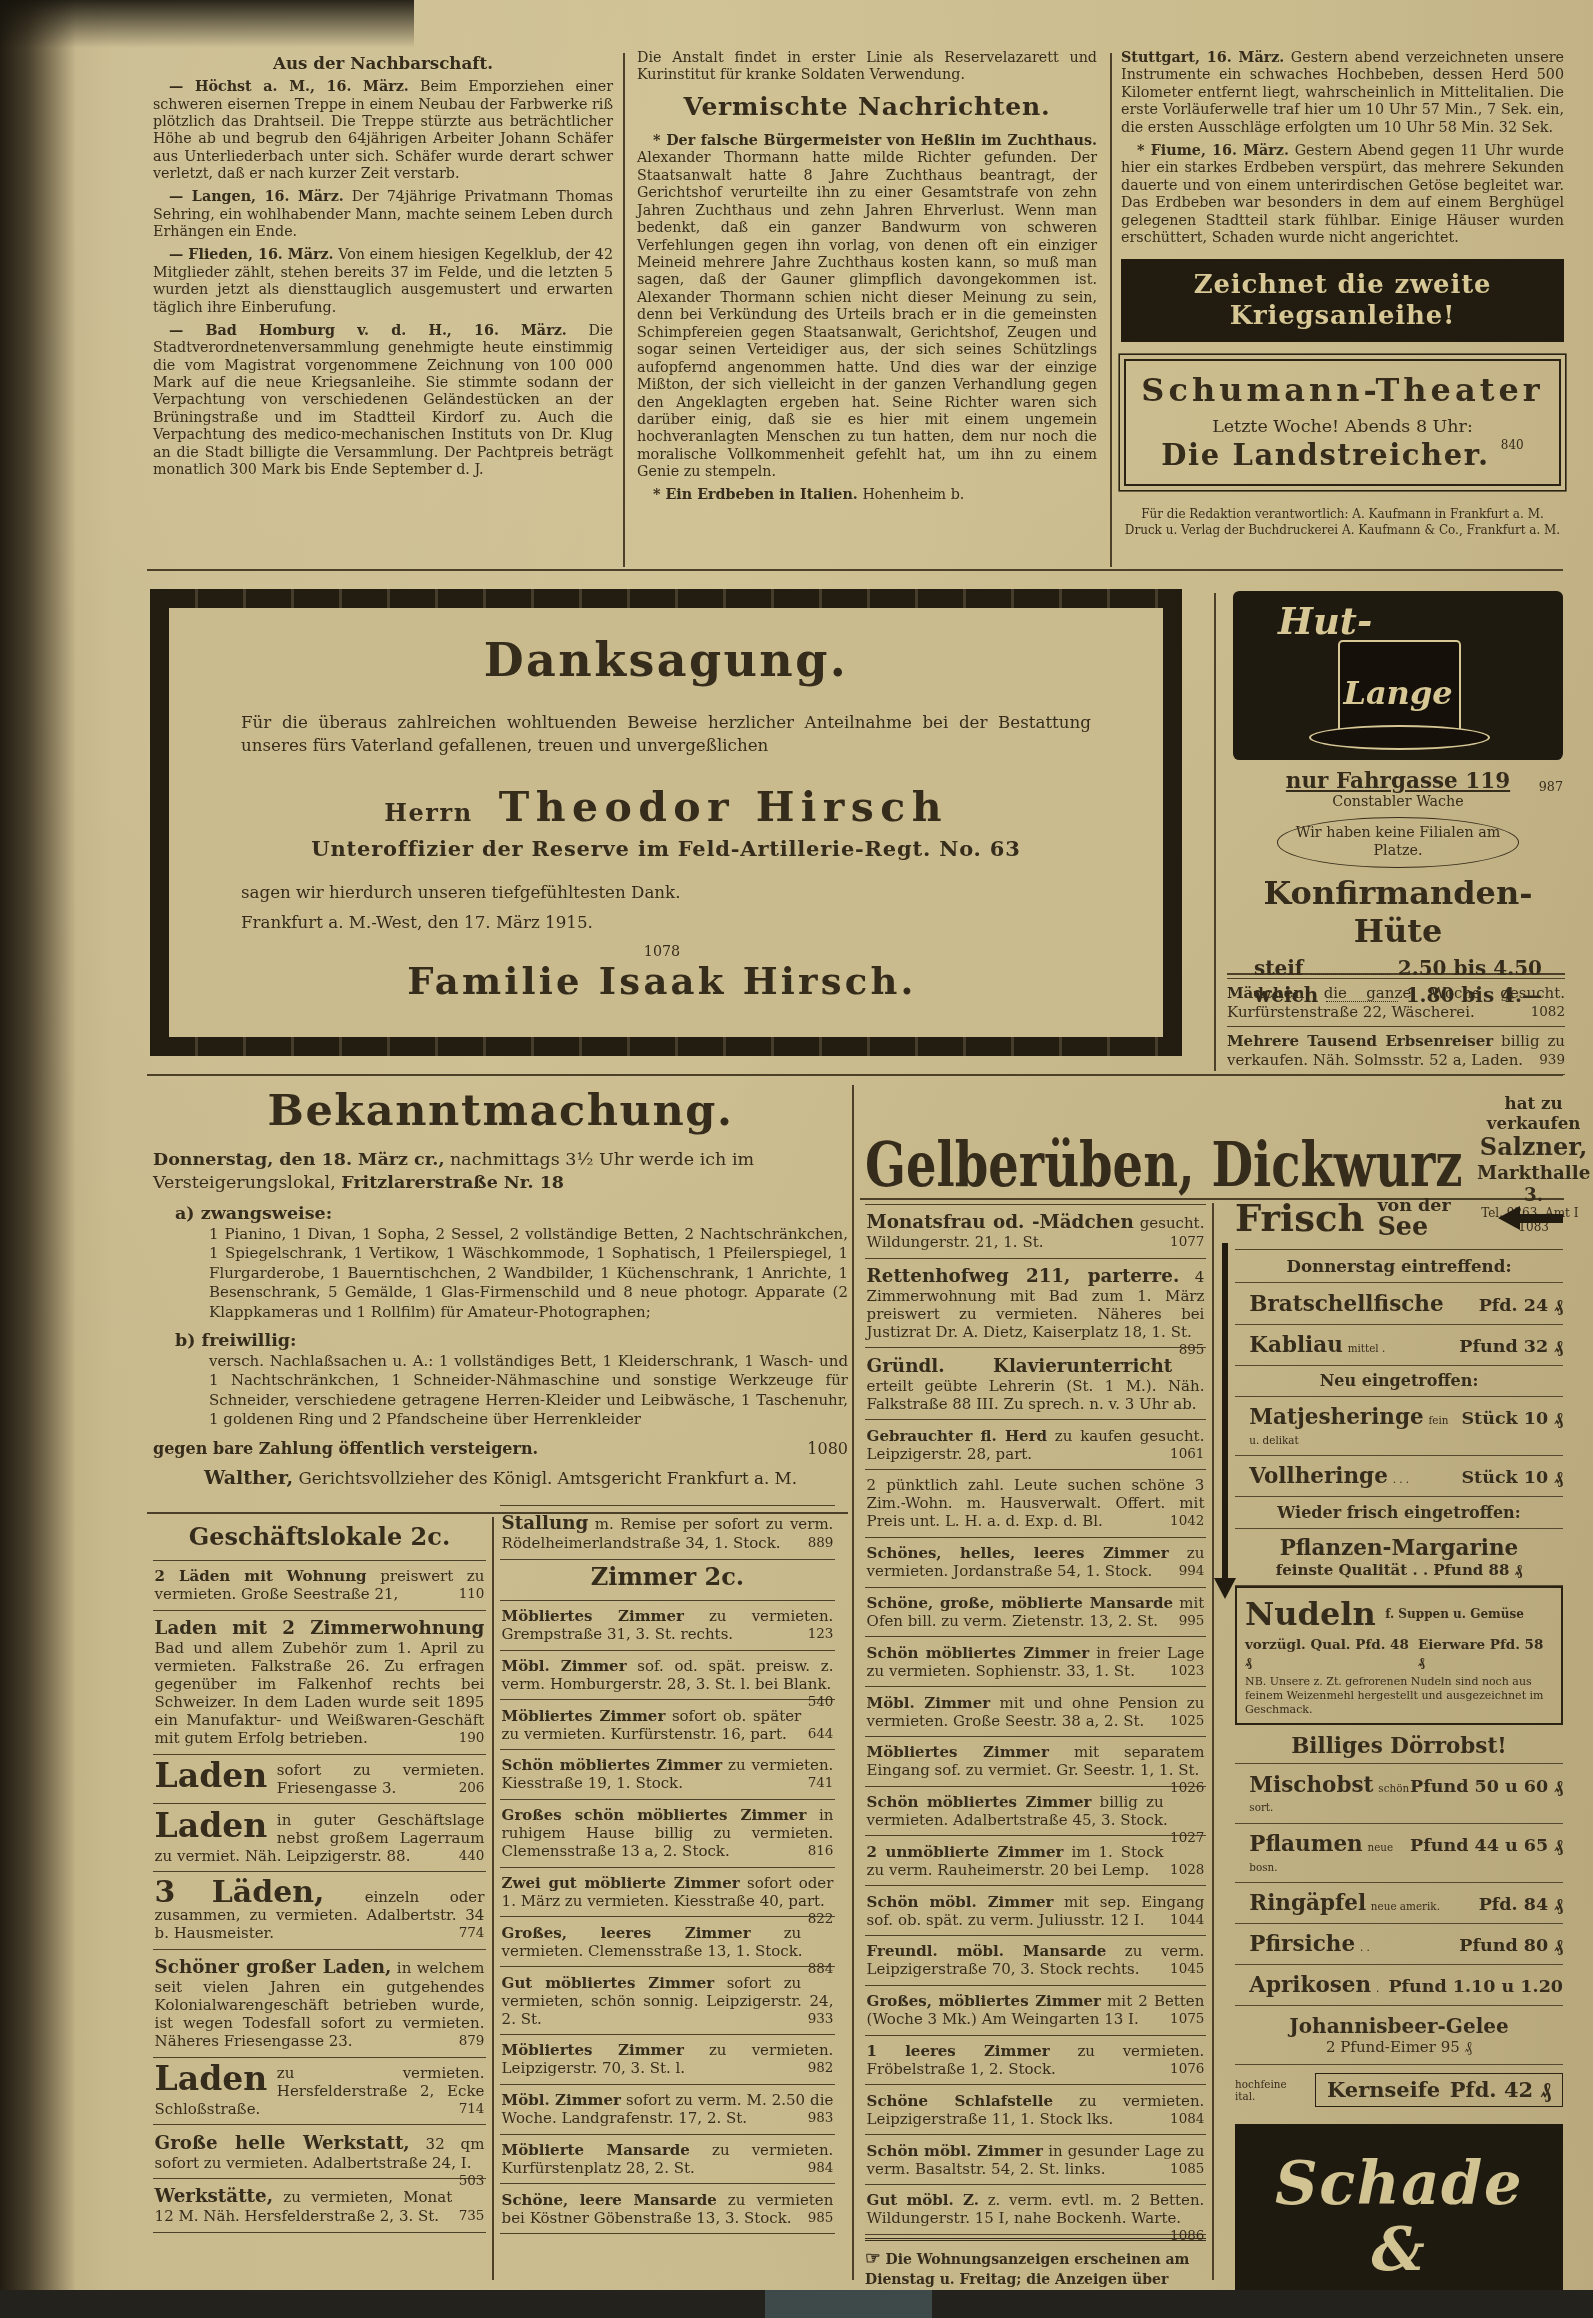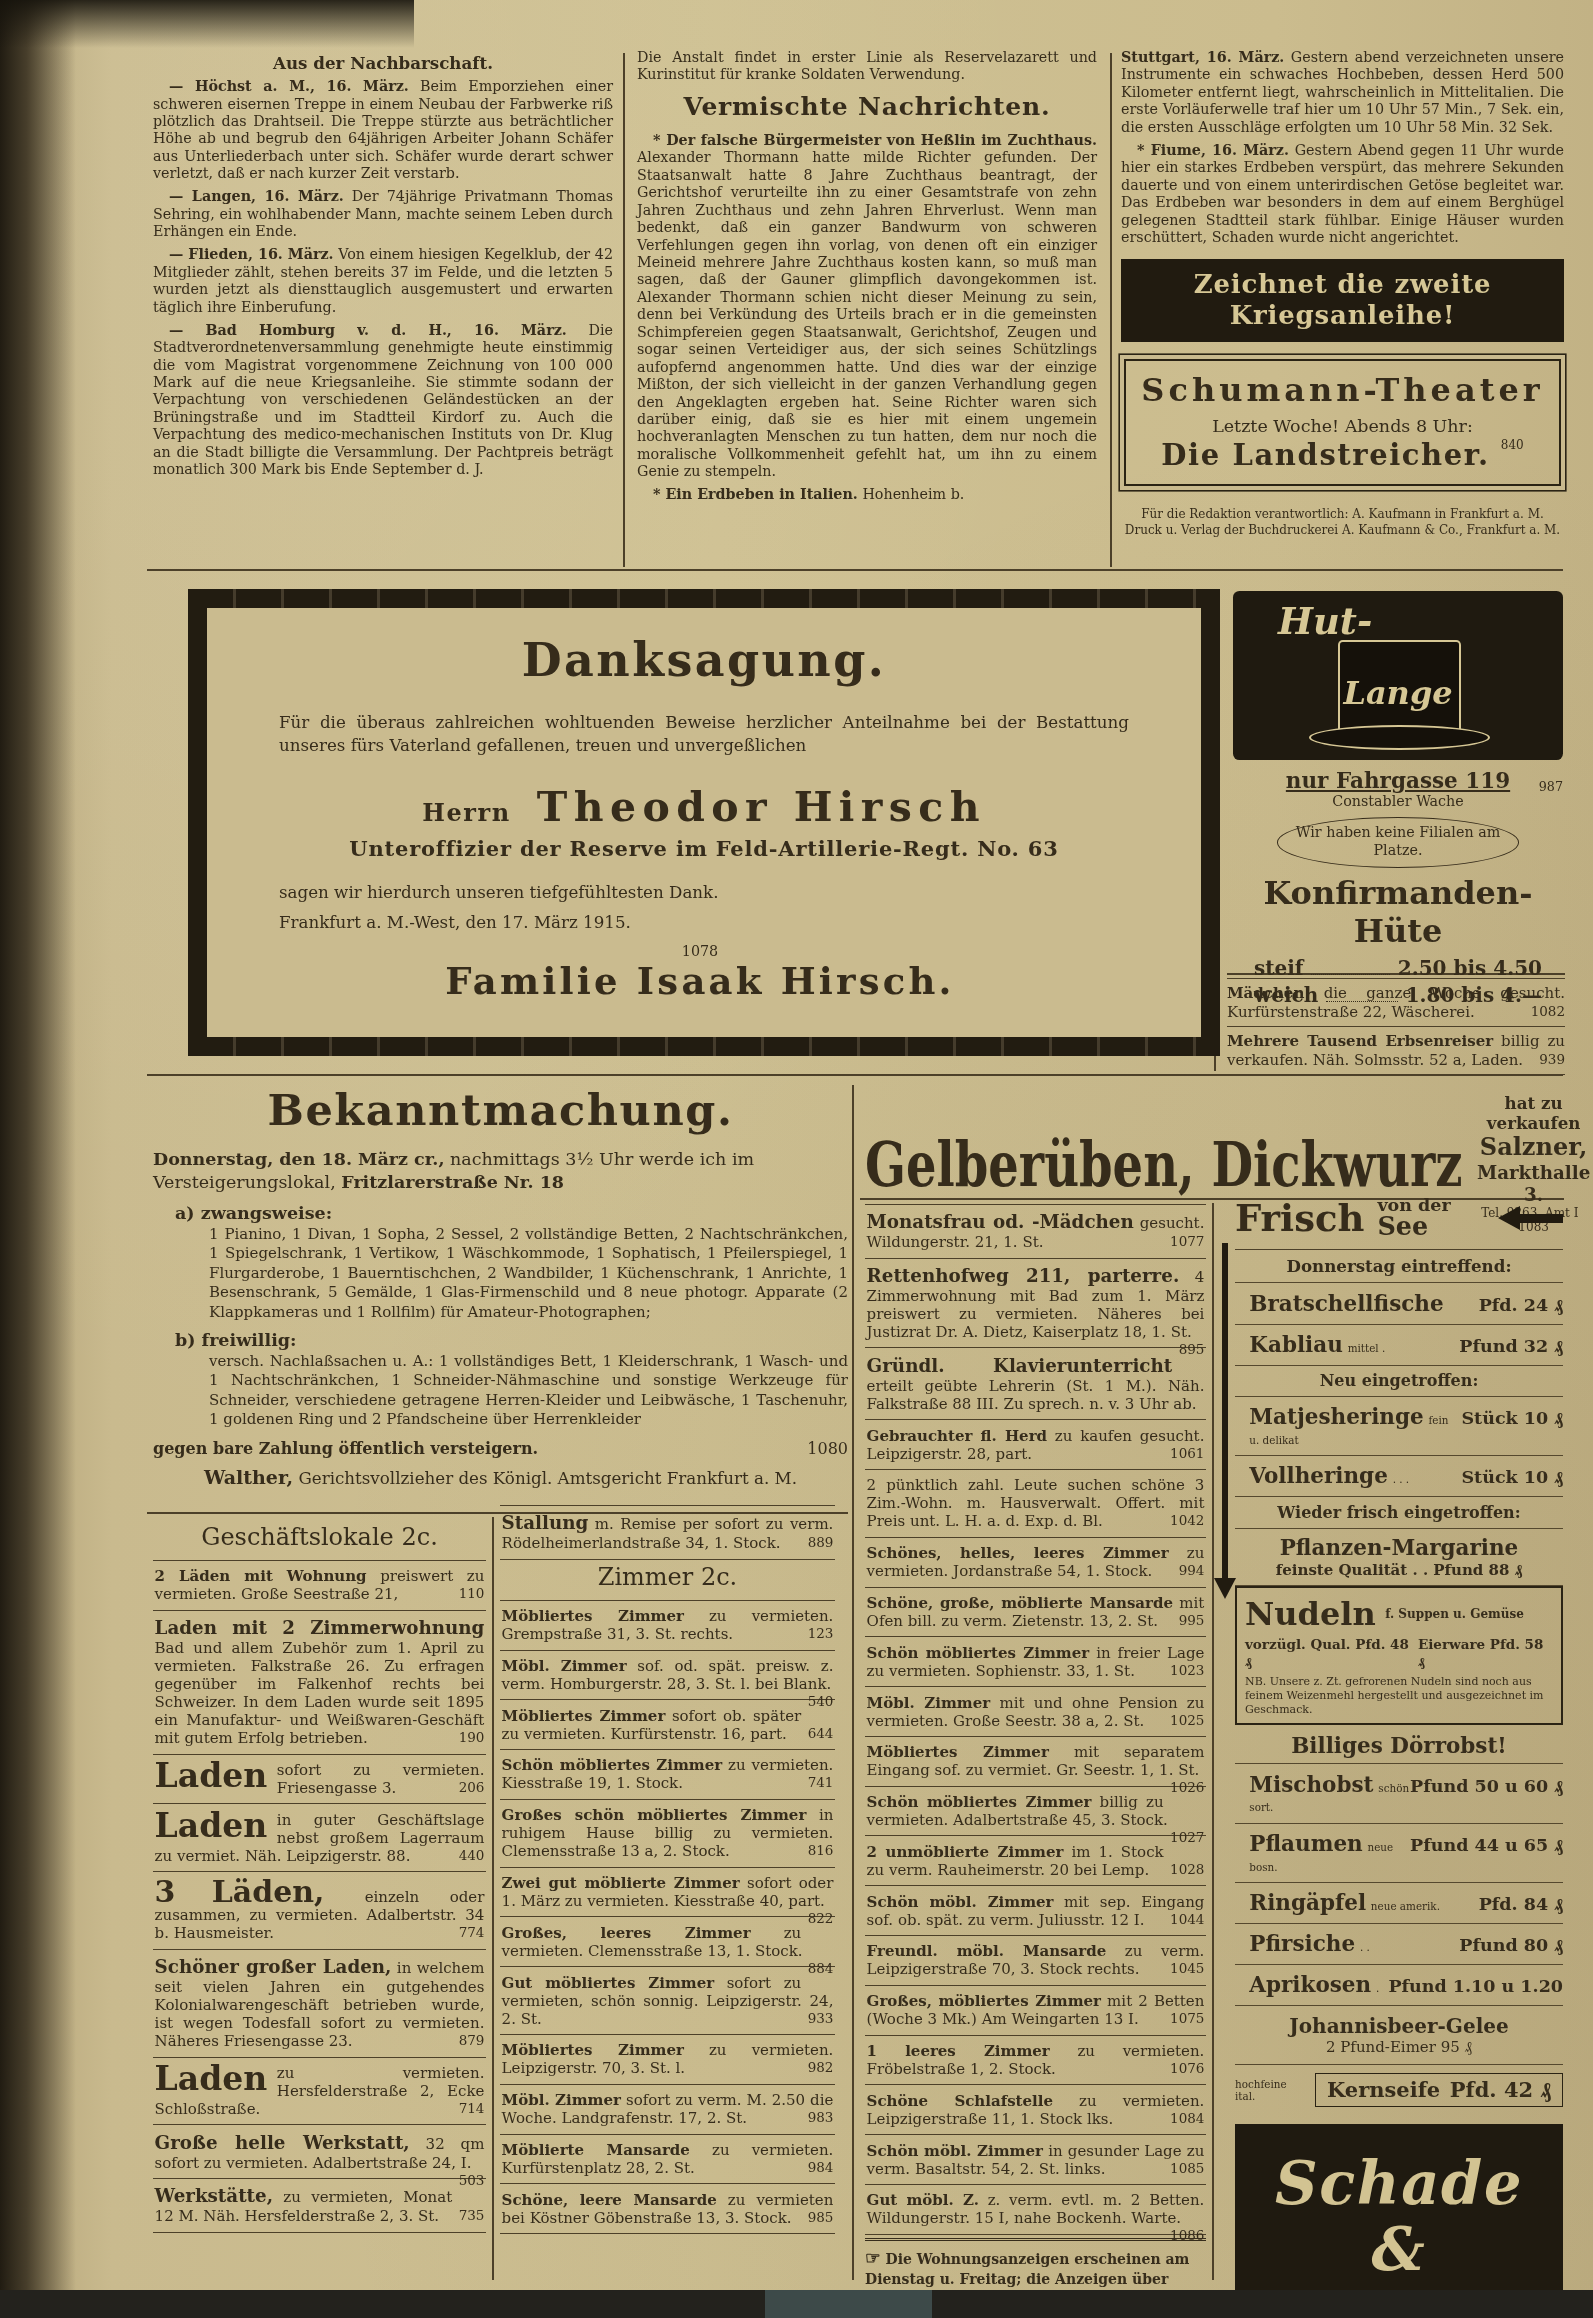--- a/index.html
+++ b/index.html
@@ -31,21 +31,21 @@
     text-align:center;padding:9.6px 6.4px 11px;margin:17.5px 3.2px 0;}
   .theater-name{font-size:32px;font-weight:bold;letter-spacing:4px;}
   .theater-line1{font-size:17.5px;margin-top:6.4px;}
   .theater-line2{font-size:29px;font-weight:bold;letter-spacing:1.6px;}
   .theater-num{font-size:12px;vertical-align:top;margin-left:11px;}
   .imprint{font-size:12px;text-align:center;line-height:1.3;margin-top:21px;}
 
   
   .dk-frame{position:absolute;left:150px;top:589px;width:1032px;height:467px;
     background:repeating-linear-gradient(90deg,#221c11 0 45px,#453c2c 45px 48px);
-    padding:19px;box-sizing:border-box;margin-left:38px;}
+    padding:19px;box-sizing:border-box;}
   .dk-inner{background:#cabb8f;width:100%;height:100%;box-sizing:border-box;padding:11px 24px 16px;}
   .dk-title{font-size:46px;font-weight:bold;text-align:center;letter-spacing:2.4px;margin:14.3px 0 24px;}
   .dk-intro{font-size:16.7px;text-align:justify;padding:0 48px;line-height:1.35;}
   .dk-nameline{text-align:center;margin:27px 0 4.8px;}
   .dk-honor{font-size:24px;font-weight:bold;letter-spacing:1.6px;margin-right:22px;}
   .dk-name{font-size:41px;font-weight:bold;letter-spacing:6.4px;}
   .dk-sub{text-align:center;font-size:21px;font-weight:bold;letter-spacing:0.8px;margin:4.8px 0 21px;}
   .dk-thanks{font-size:16.7px;padding:0 48px;}
   .dk-place{font-size:16.7px;padding:0 48px;margin-top:9.6px;}
   .dk-bottom{display:flex;justify-content:space-between;align-items:center;padding:11px 24px 0 16px;flex-direction:column;}
@@ -91,21 +91,21 @@
   .gb{position:absolute;left:865px;top:1093px;width:698px;display:flex;align-items:center;gap:14.3px;}
   .gb-big{font-size:48px;font-weight:bold;white-space:nowrap;transform:scaleY(1.3);transform-origin:left center;}
   .gb-right{margin-left:auto;text-align:center;line-height:1.2;}
   .gb-r1{font-weight:bold;font-size:16.7px;}
   .gb-r2{font-weight:bold;font-size:24px;}
   .gb-r3{font-weight:bold;font-size:18.3px;}
   .gb-r4{font-size:12px;}
 
   
   .cl{position:absolute;font-size:15px;line-height:1.2;}
-  .c-head{font-size:24px;font-weight:normal;text-align:center;padding:3.2px 0 8px;border-bottom:1.6px solid #4c4029;}
+  .c-head{font-size:24px;font-weight:bold;text-align:center;padding:3.2px 0 8px;border-bottom:1.6px solid #4c4029;}
   .c-ad{padding:6.4px 1.6px;border-bottom:1.6px solid #4c4029;text-align:justify;}
   .num{float:right;font-size:13.5px;margin-left:6.4px;}
   .lead-med{font-weight:bold;font-size:18.3px;}
   .lead-big{font-weight:bold;font-size:33px;float:left;line-height:.9;margin-right:9.6px;}
 
   
   .see-head{position:relative;border-bottom:1.6px solid #4c4029;padding:3.2px 0 8px;}
   .see-row{display:flex;align-items:center;gap:13px;}
   .see-frisch{font-size:37px;font-weight:bold;}
   .see-stack{line-height:1;}

